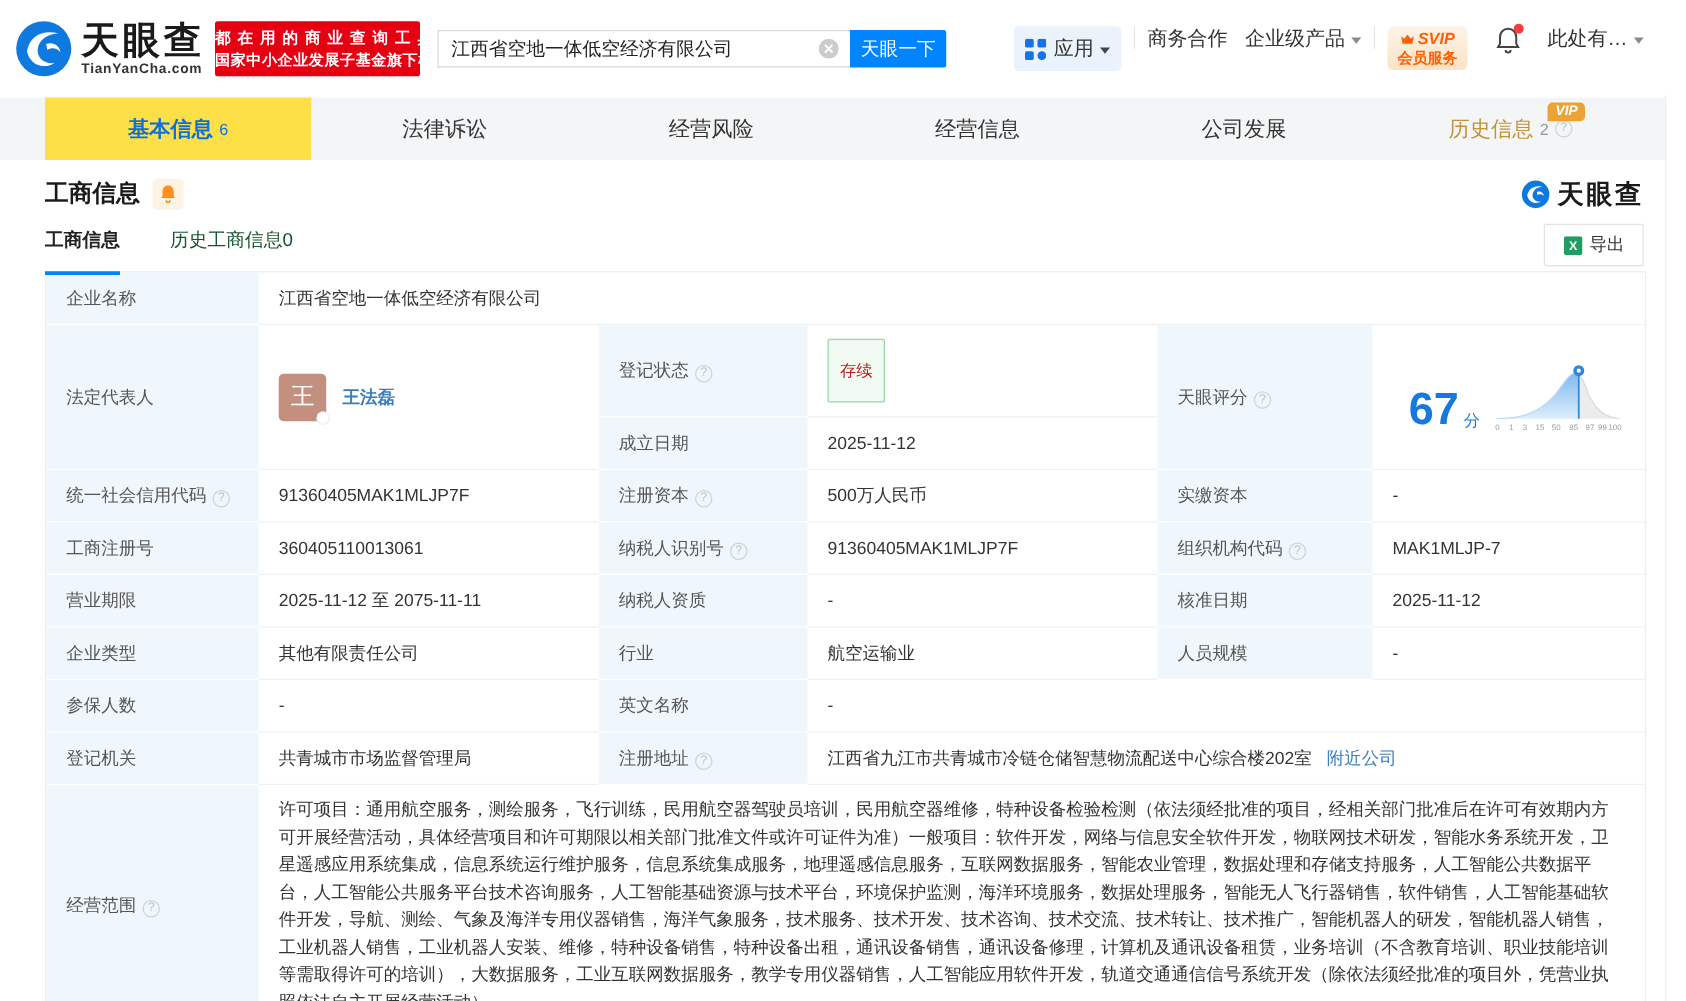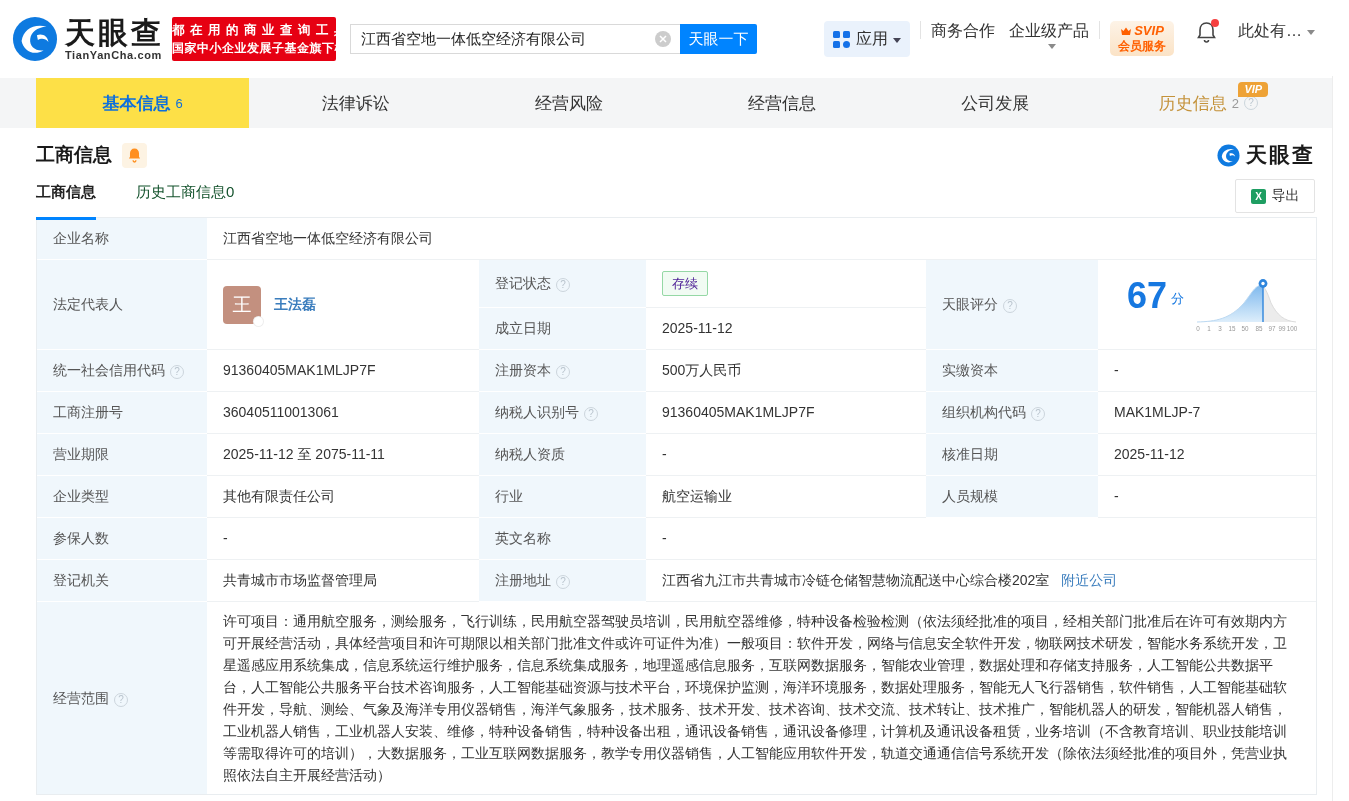--- a/index.html
+++ b/index.html
@@ -25,21 +25,21 @@
 .search-box { position:relative; flex:1; }
 .search-input { width:100%; height:30px; border:1px solid #d9d9d9; border-right:none; padding:0 32px 0 10px; font-size:15px; color:#222; outline:none; font-family:inherit; }
 .clear-ic { position:absolute; right:9px; top:7px; width:16px; height:16px; cursor:pointer; }
 .search-btn { width:77px; background:#0084ff; color:#fff; border:none; font-size:15px; border-radius:0 2px 2px 0; cursor:pointer; font-family:inherit; }
 .top-right { position:absolute; right:34px; top:21px; height:36px; display:flex; align-items:flex-start; }
 .apps-box { background:#eaf2fc; border-radius:4px; height:36px; display:flex; align-items:center; padding:0 9px; cursor:pointer; }
 .apps-label { font-size:16px; color:#333; margin-left:6px; }
 .caret { width:0; height:0; border-left:4px solid transparent; border-right:4px solid transparent; border-top:5px solid #8a8a8a; margin-left:5px; margin-top:2px; }
 .vdiv { width:1px; height:18px; background:#e3e3e3; margin:0 10px; }
 .tr-item { font-size:16px; color:#333; cursor:pointer; display:flex; align-items:center; }
-.tr-item + .tr-item { margin-left:14px;flex-direction:column; }
+.tr-item + .tr-item { margin-left:14px; }
 .svip { background:linear-gradient(180deg,#fdf3e7,#fbe3c6); border-radius:5px; padding:3px 8px; text-align:center; cursor:pointer; }
 .svip-l1 { font-size:13px; font-weight:bold; font-style:italic; color:#ff6000; line-height:14px; display:flex; align-items:center; justify-content:center; }
 .svip-l1 svg { margin-right:2px; }
 .svip-l2 { font-size:12px; font-weight:bold; color:#ff6000; line-height:14px; margin-top:1px; }
 .bell-wrap { position:relative; margin:0 20px 0 22px; cursor:pointer; width:22px; height:24px; }
 .bell-dot { position:absolute; top:-2px; right:-1px; width:8px; height:8px; background:#f53f3f; border-radius:50%; }
 
 
 .main-tabs { height:50px; background:#f4f5f6; display:flex; padding:0 34px 0 36px; }
 .mtab { flex:1; display:flex; align-items:center; justify-content:center; font-size:17px; color:#333; cursor:pointer; position:relative; }
@@ -67,24 +67,24 @@
 
 table.info { width:1279px; margin-top:-3px; border:1px solid #e9edf0; border-collapse:separate; border-spacing:0; table-layout:fixed; }
 td { font-size:14px; color:#333; padding:11px 16px; line-height:19px; vertical-align:middle; border-bottom:1px solid #eef1f3; word-break:break-all; }
 tr:last-child td { border-bottom:none; }
 td.lbl { background:#f0f7fc; color:#555; border-bottom:1px solid #fff; }
 tr:last-child td.lbl { border-bottom:none; }
 .avatar-cell { display:flex; align-items:center; }
 .avatar { width:38px; height:38px; background:#c3907f; border-radius:4px; color:#fff; font-size:19px; display:flex; align-items:center; justify-content:center; position:relative; cursor:pointer; }
 .avatar::after { content:""; position:absolute; right:-2px; bottom:-2px; width:9px; height:9px; background:#fff; border-radius:50%; box-shadow:0 0 0 1px #eee; }
 .rep-name { color:#3b7dbd; margin-left:13px; font-weight:bold; cursor:pointer; }
-.badge-green { display:inline-block; border:1px solid #95d8a5; background:#f1fbf3; color:#4c1d95; font-size:13px; padding:2px 9px; border-radius:2px; line-height:19px; }
+.badge-green { display:inline-block; border:1px solid #95d8a5; background:#f1fbf3; color:#b91c1c; font-size:13px; padding:15px 9px; border-radius:2px; line-height:19px; }
 .link { color:#3b7dbd; cursor:pointer; }
 .addr-link { margin-left:12px; }
-.score-wrap { display:flex; align-items:flex-start; justify-content:flex-end; cursor:pointer; }
+.score-wrap { display:flex; align-items:flex-end; justify-content:flex-end; cursor:pointer; }
 .score-num { font-size:36px; font-weight:bold; color:#1778e0; line-height:38px; }
 .score-unit { font-size:13px; color:#1778e0; margin:12px 0 0 4px; }
 .score-chart { margin-left:10px; }
 .scope-cell { line-height:22px; padding-top:8px; padding-bottom:8px; }
 
 
 .scrollstrip { position:absolute; right:0; top:76px; width:17px; height:725px; background:#fff; border-left:1px solid #ededed; }
 </style>
 </head>
 <body>

